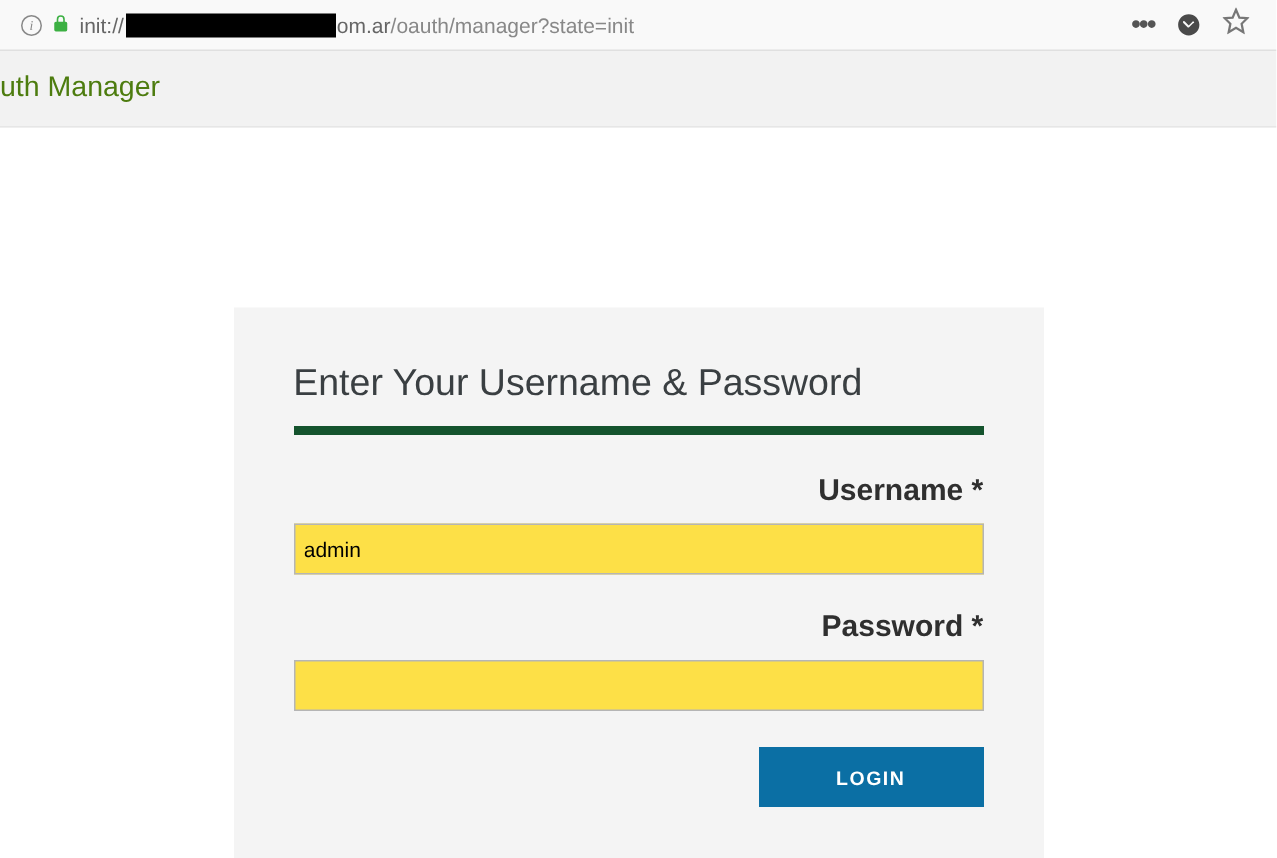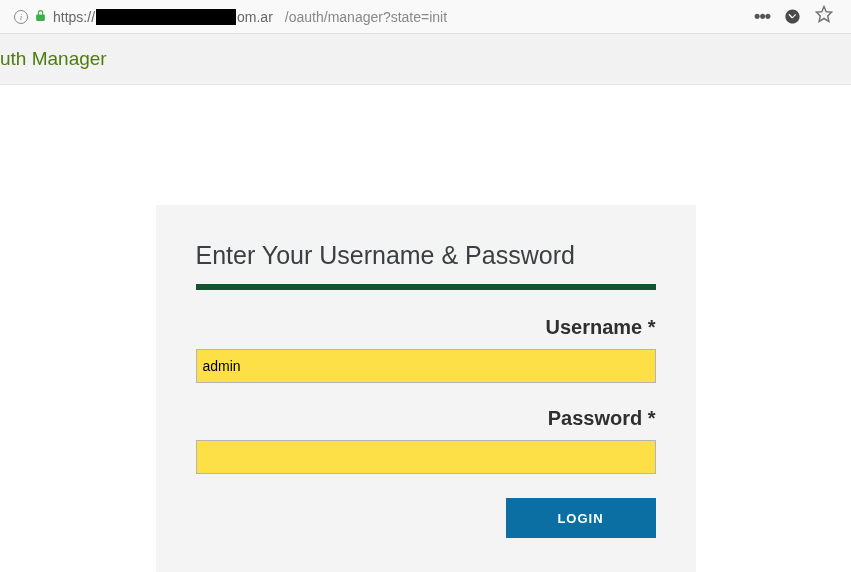--- a/index.html
+++ b/index.html
@@ -48,21 +48,21 @@
       display: flex;
       align-items: center;
     }
     .url-redact {
       display: inline-block;
       width: 140px;
       height: 16px;
       background: #000;
       margin: 0 1px;
     }
-    .url-path { color: #888; margin-left: 12px; }
+    .url-path { color: #888; }
     .browser-actions {
       display: flex;
       align-items: center;
       gap: 14px;
       padding-right: 10px;
     }
     .dots-icon {
       font-size: 18px;
       color: #555;
       letter-spacing: -1px;
@@ -138,21 +138,21 @@
 
 <div class="browser-bar">
   <div class="url-area">
     <span class="info-icon">i</span>
     <span class="lock-icon">
       <svg width="13" height="13" viewBox="0 0 24 24" fill="#3cb043">
           <path d="M12 2a5 5 0 0 0-5 5v3H6a2 2 0 0 0-2 2v8a2 2 0 0 0 2 2h12a2 2 0 0 0 2-2v-8a2 2 0 0 0-2-2h-1V7a5 5 0 0 0-5-5zm-3 5a3 3 0 1 1 6 0v3H9V7z"></path>
         </svg>
     </span>
     <span class="url-text">
-      <span>https://</span>
+      <span>init://</span>
         <span class="url-redact"></span>
         <span>om.ar</span>
         <span class="url-path">/oauth/manager?state=init</span>
     </span>
   </div>
   <div class="browser-actions">
     <span class="dots-icon">•••</span>
     <span class="pocket-icon">
       <svg width="17" height="17" viewBox="0 0 24 24" fill="#4a4a4a">
           <path d="M12 2C6.48 2 2 6.48 2 12s4.48 10 10 10 10-4.48 10-10S17.52 2 12 2zm4.3 8.3l-4 4a1 1 0 0 1-1.4 0l-4-4a1 1 0 1 1 1.4-1.4L12 12.6l3.3-3.3a1 1 0 1 1 1.4 1.4z"></path>

